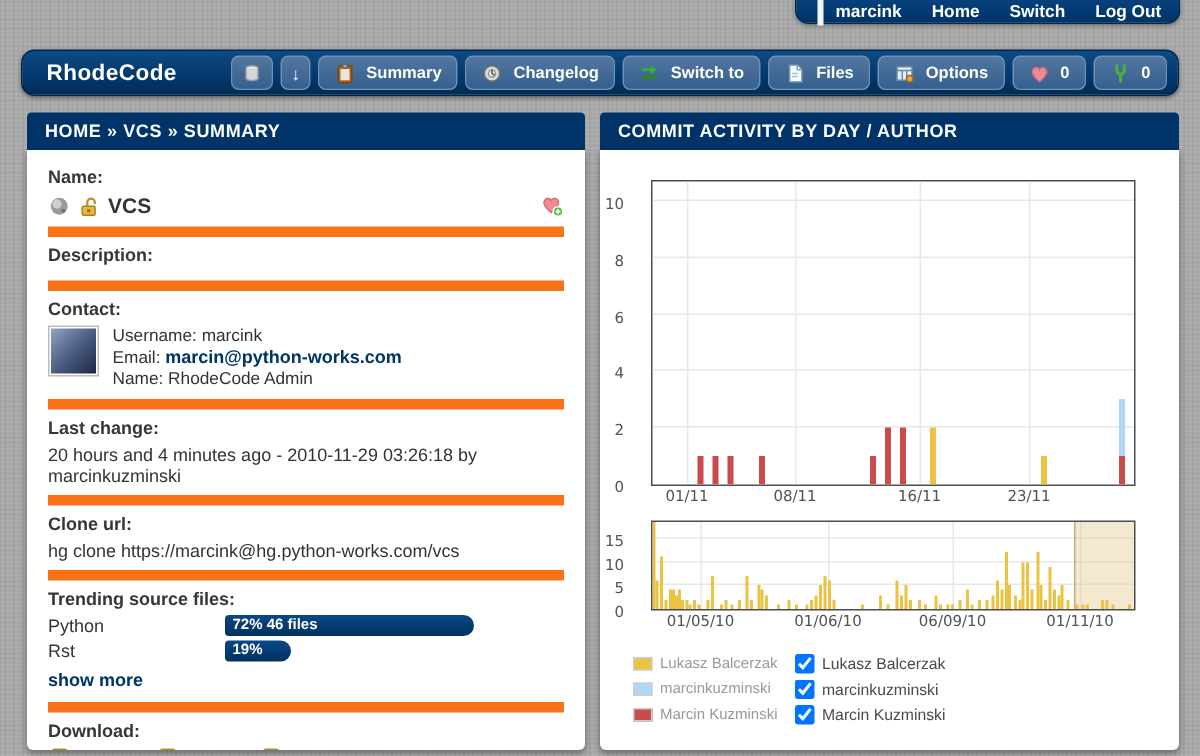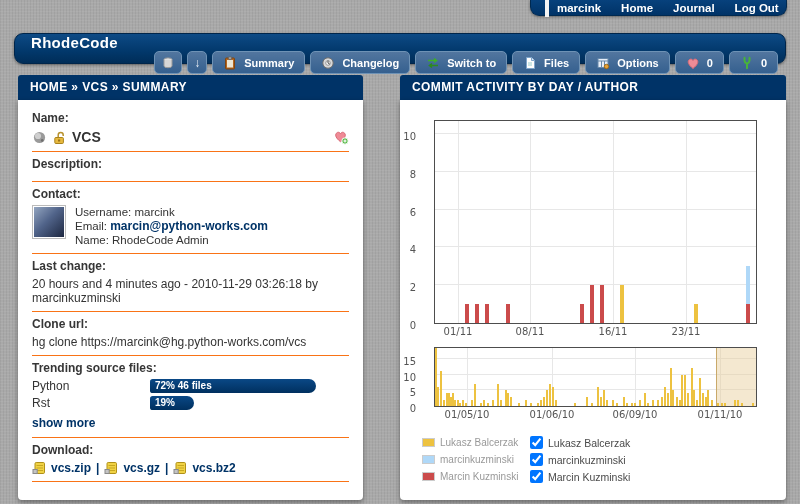--- a/index.html
+++ b/index.html
@@ -32,23 +32,22 @@
     color:#fff; font-size:11.5px; font-weight:bold; text-decoration:none;
     padding:0 10px; white-space:nowrap;
   }
   .userbar .uname { padding-left:8px; }
   .userbar .sep { width:1px; height:14px; background:rgba(255,255,255,.25); }
   
   .navbar {
     position:absolute; top:33px; left:14px; width:772px; height:31px;
     background:linear-gradient(#0d4a85,#02386b 60%,#002d58);
     border:1px solid #00254a; border-radius:9px;
-    display:flex; 
+    display:flex; align-items:center;
     box-shadow:0 1px 3px rgba(0,0,0,.45);
-    flex-direction:column;
   }
   .brand {
     color:#fff; font-size:15px; font-weight:bold; letter-spacing:.3px;
     padding:0 16px; text-decoration:none;
   }
   .nav-right { margin-left:auto; display:flex; align-items:center; gap:5px; padding-right:7px; }
   .nav-btn {
     height:23px; display:flex; align-items:center; gap:7px;
     background:linear-gradient(#52769f,#35608f);
     border:1px solid #6e92b5; border-radius:5px;
@@ -64,26 +63,26 @@
     background:#003367; color:#fff; font-size:12px; font-weight:bold;
     letter-spacing:.4px; padding:5px 12px 6px; border-radius:3px 3px 0 0;
     white-space:nowrap;
   }
   .panel-header a { color:#fff; text-decoration:none; }
   .panel-body {
     background:#fff; border-radius:0 0 4px 4px;
     box-shadow:0 2px 5px rgba(0,0,0,.4);
     overflow:hidden;
   }
-  #left-panel { left:18px; width:345px; }
+  #left-panel { left:18px; width:372px; }
   #left-panel .panel-body { height:400px; padding:6px 14px 0; }
   #right-panel { left:400px; width:386px; }
   #right-panel .panel-body { height:400px; padding:0; position:relative; }
   
-  .section { padding:5px 0 6px; border-bottom:1px solid #f97316; }
+  .section { padding:5px 0 6px; border-bottom:7px solid #f97316; }
   .section:last-child { border-bottom:none; }
   .sec-label { font-size:12px; font-weight:bold; color:#363636; margin-bottom:4px; }
   .sec-text { font-size:12px; color:#343434; }
   a.navy { color:#003367; font-weight:bold; text-decoration:none; font-size:12px; }
   .name-row { display:flex; align-items:center; gap:5px; }
   .name-row .repo-name { font-size:14px; font-weight:bold; color:#333; }
   .name-row .follow { margin-left:auto; cursor:pointer; }
   .contact-row { display:flex; gap:9px; align-items:flex-start; }
   .avatar-md {
     width:34px; height:34px; border:1px solid #bbb; padding:1px; background:#fff;
@@ -130,21 +129,21 @@
 <body>
 
 <div id="canvas">
 
   <div class="userbar">
     <span class="avatar-sm"></span>
     <span class="uname">marcink</span>
     <span class="sep"></span>
     <a href="#">Home</a>
     <span class="sep"></span>
-    <a href="#">Journal</a>
+    <a href="#">Switch</a>
     <span class="sep"></span>
     <a href="#">Log Out</a>
   </div>
 
   <div class="navbar">
     <a href="#" class="brand">RhodeCode</a>
     <div class="nav-right">
       <div class="nav-btn square">
         <span class="icon">
           <svg width="14" height="14" viewBox="0 0 14 14">

